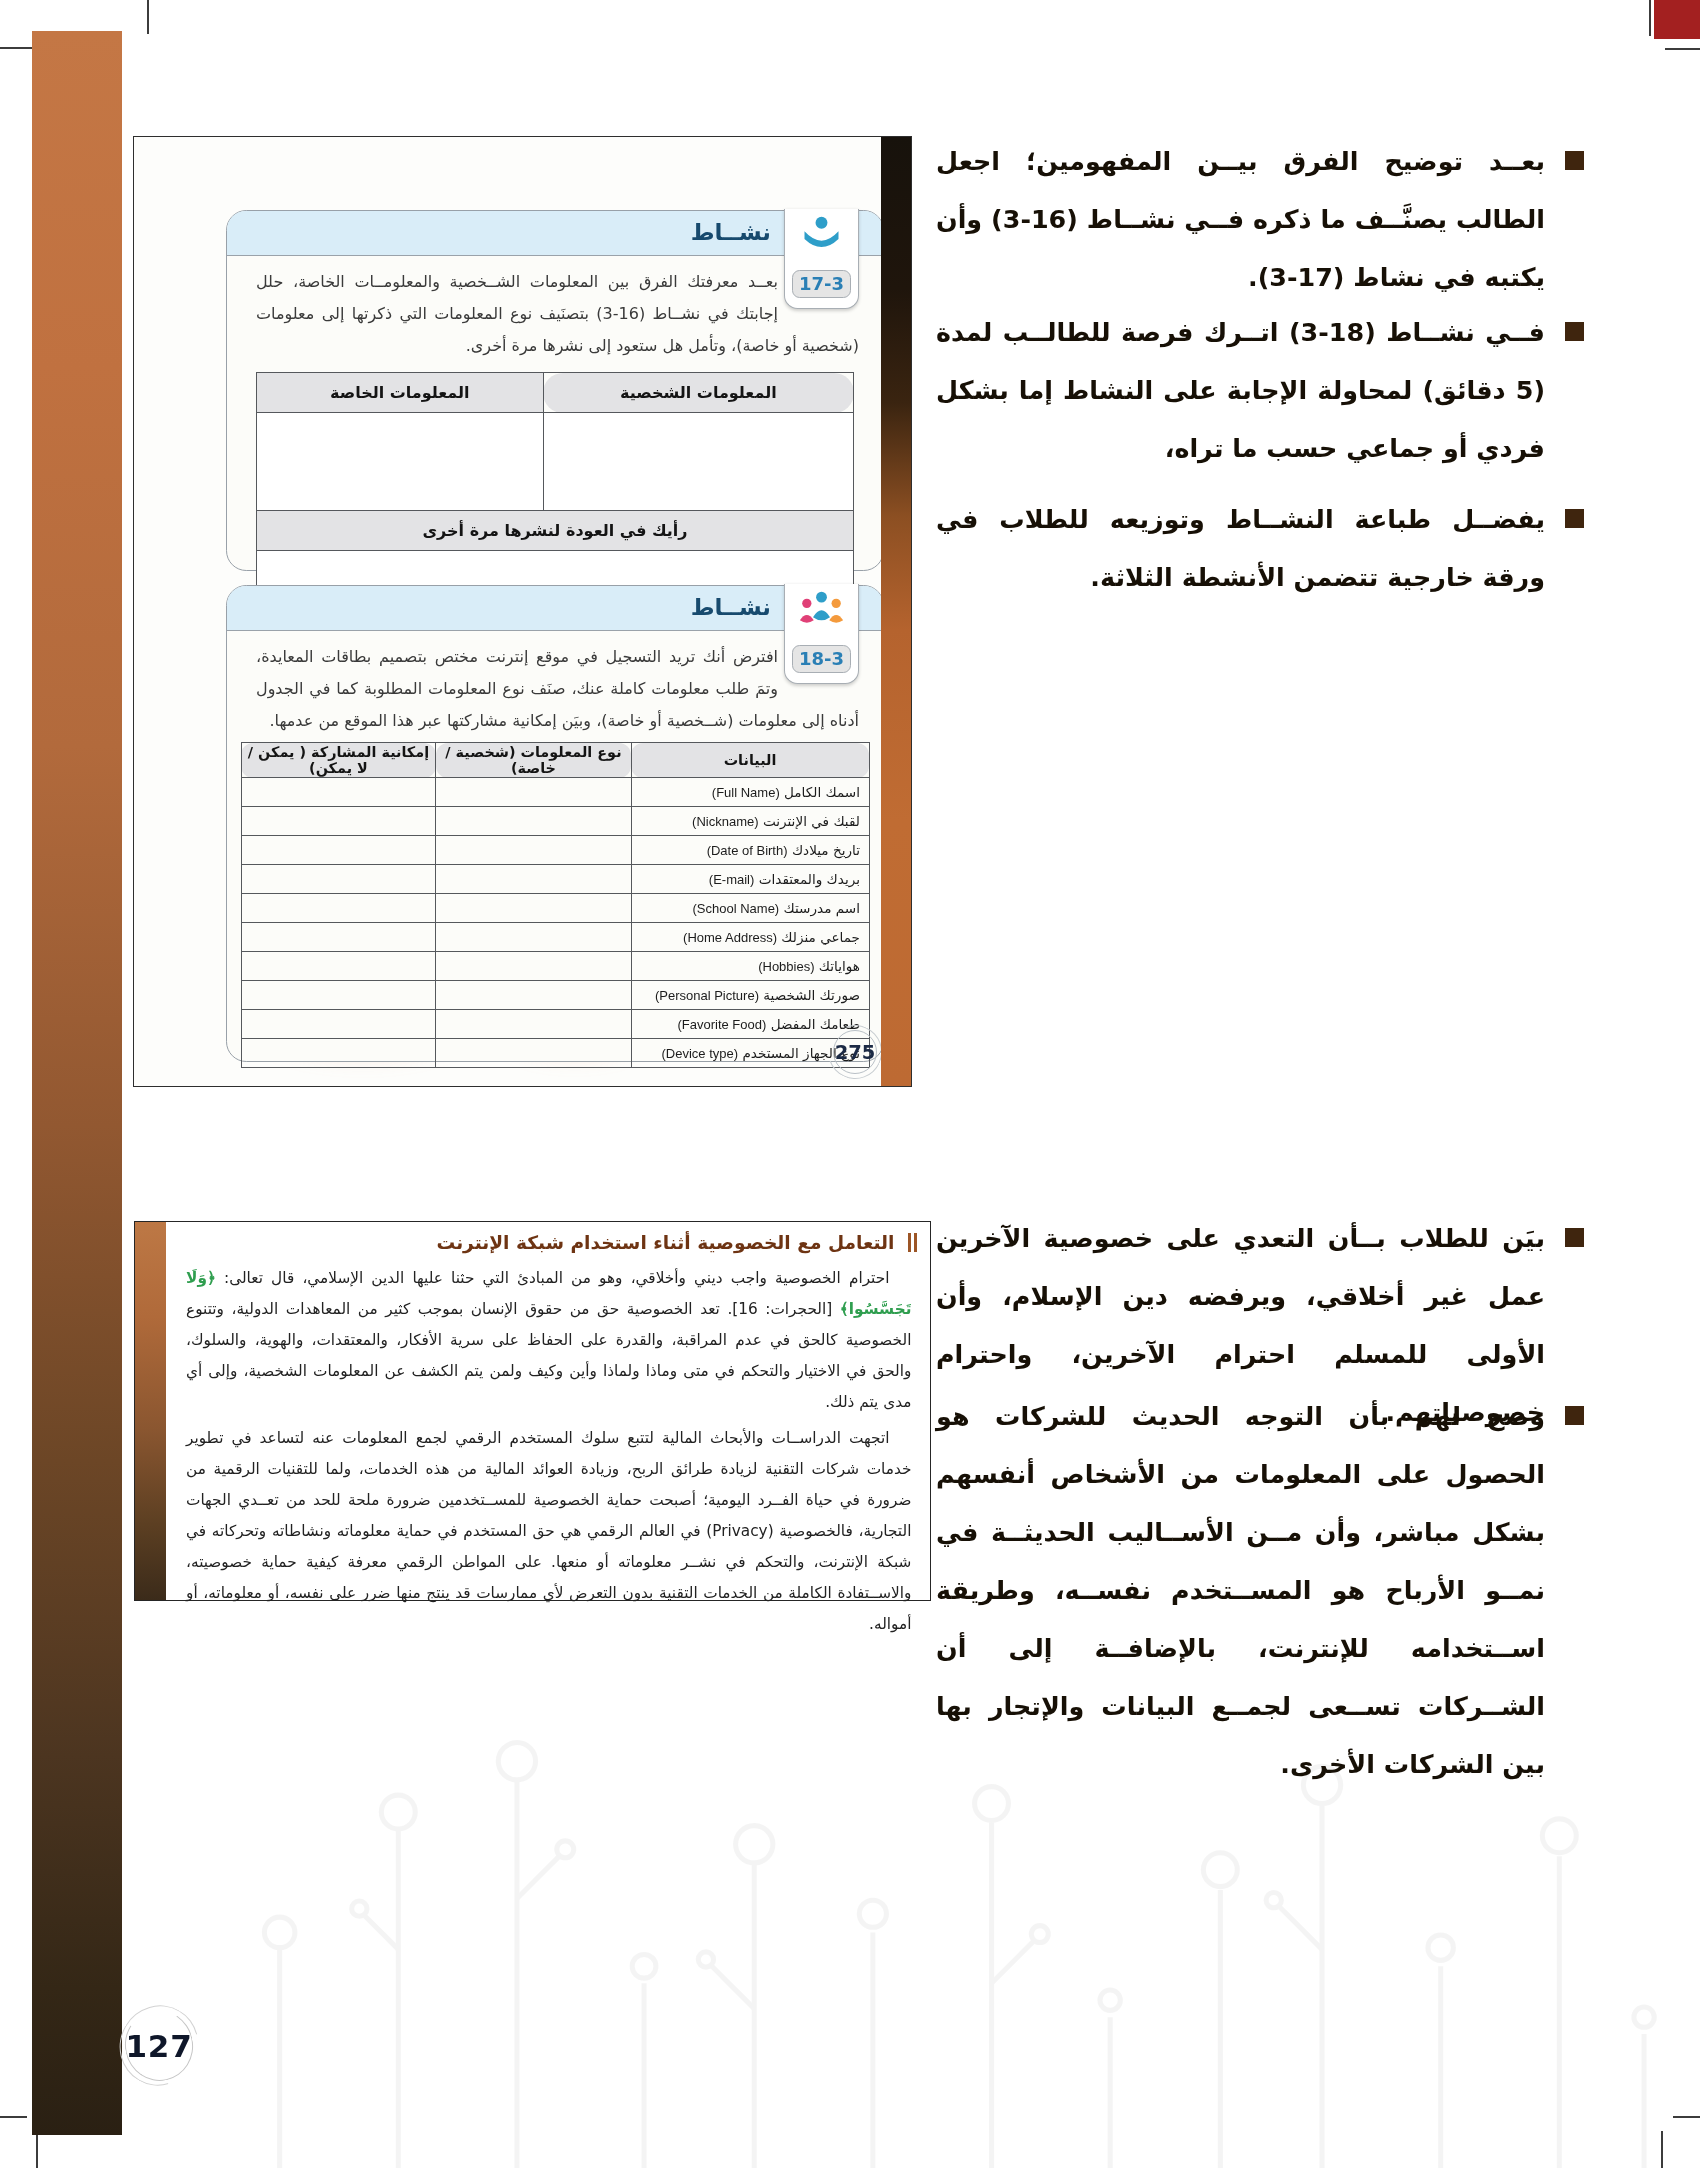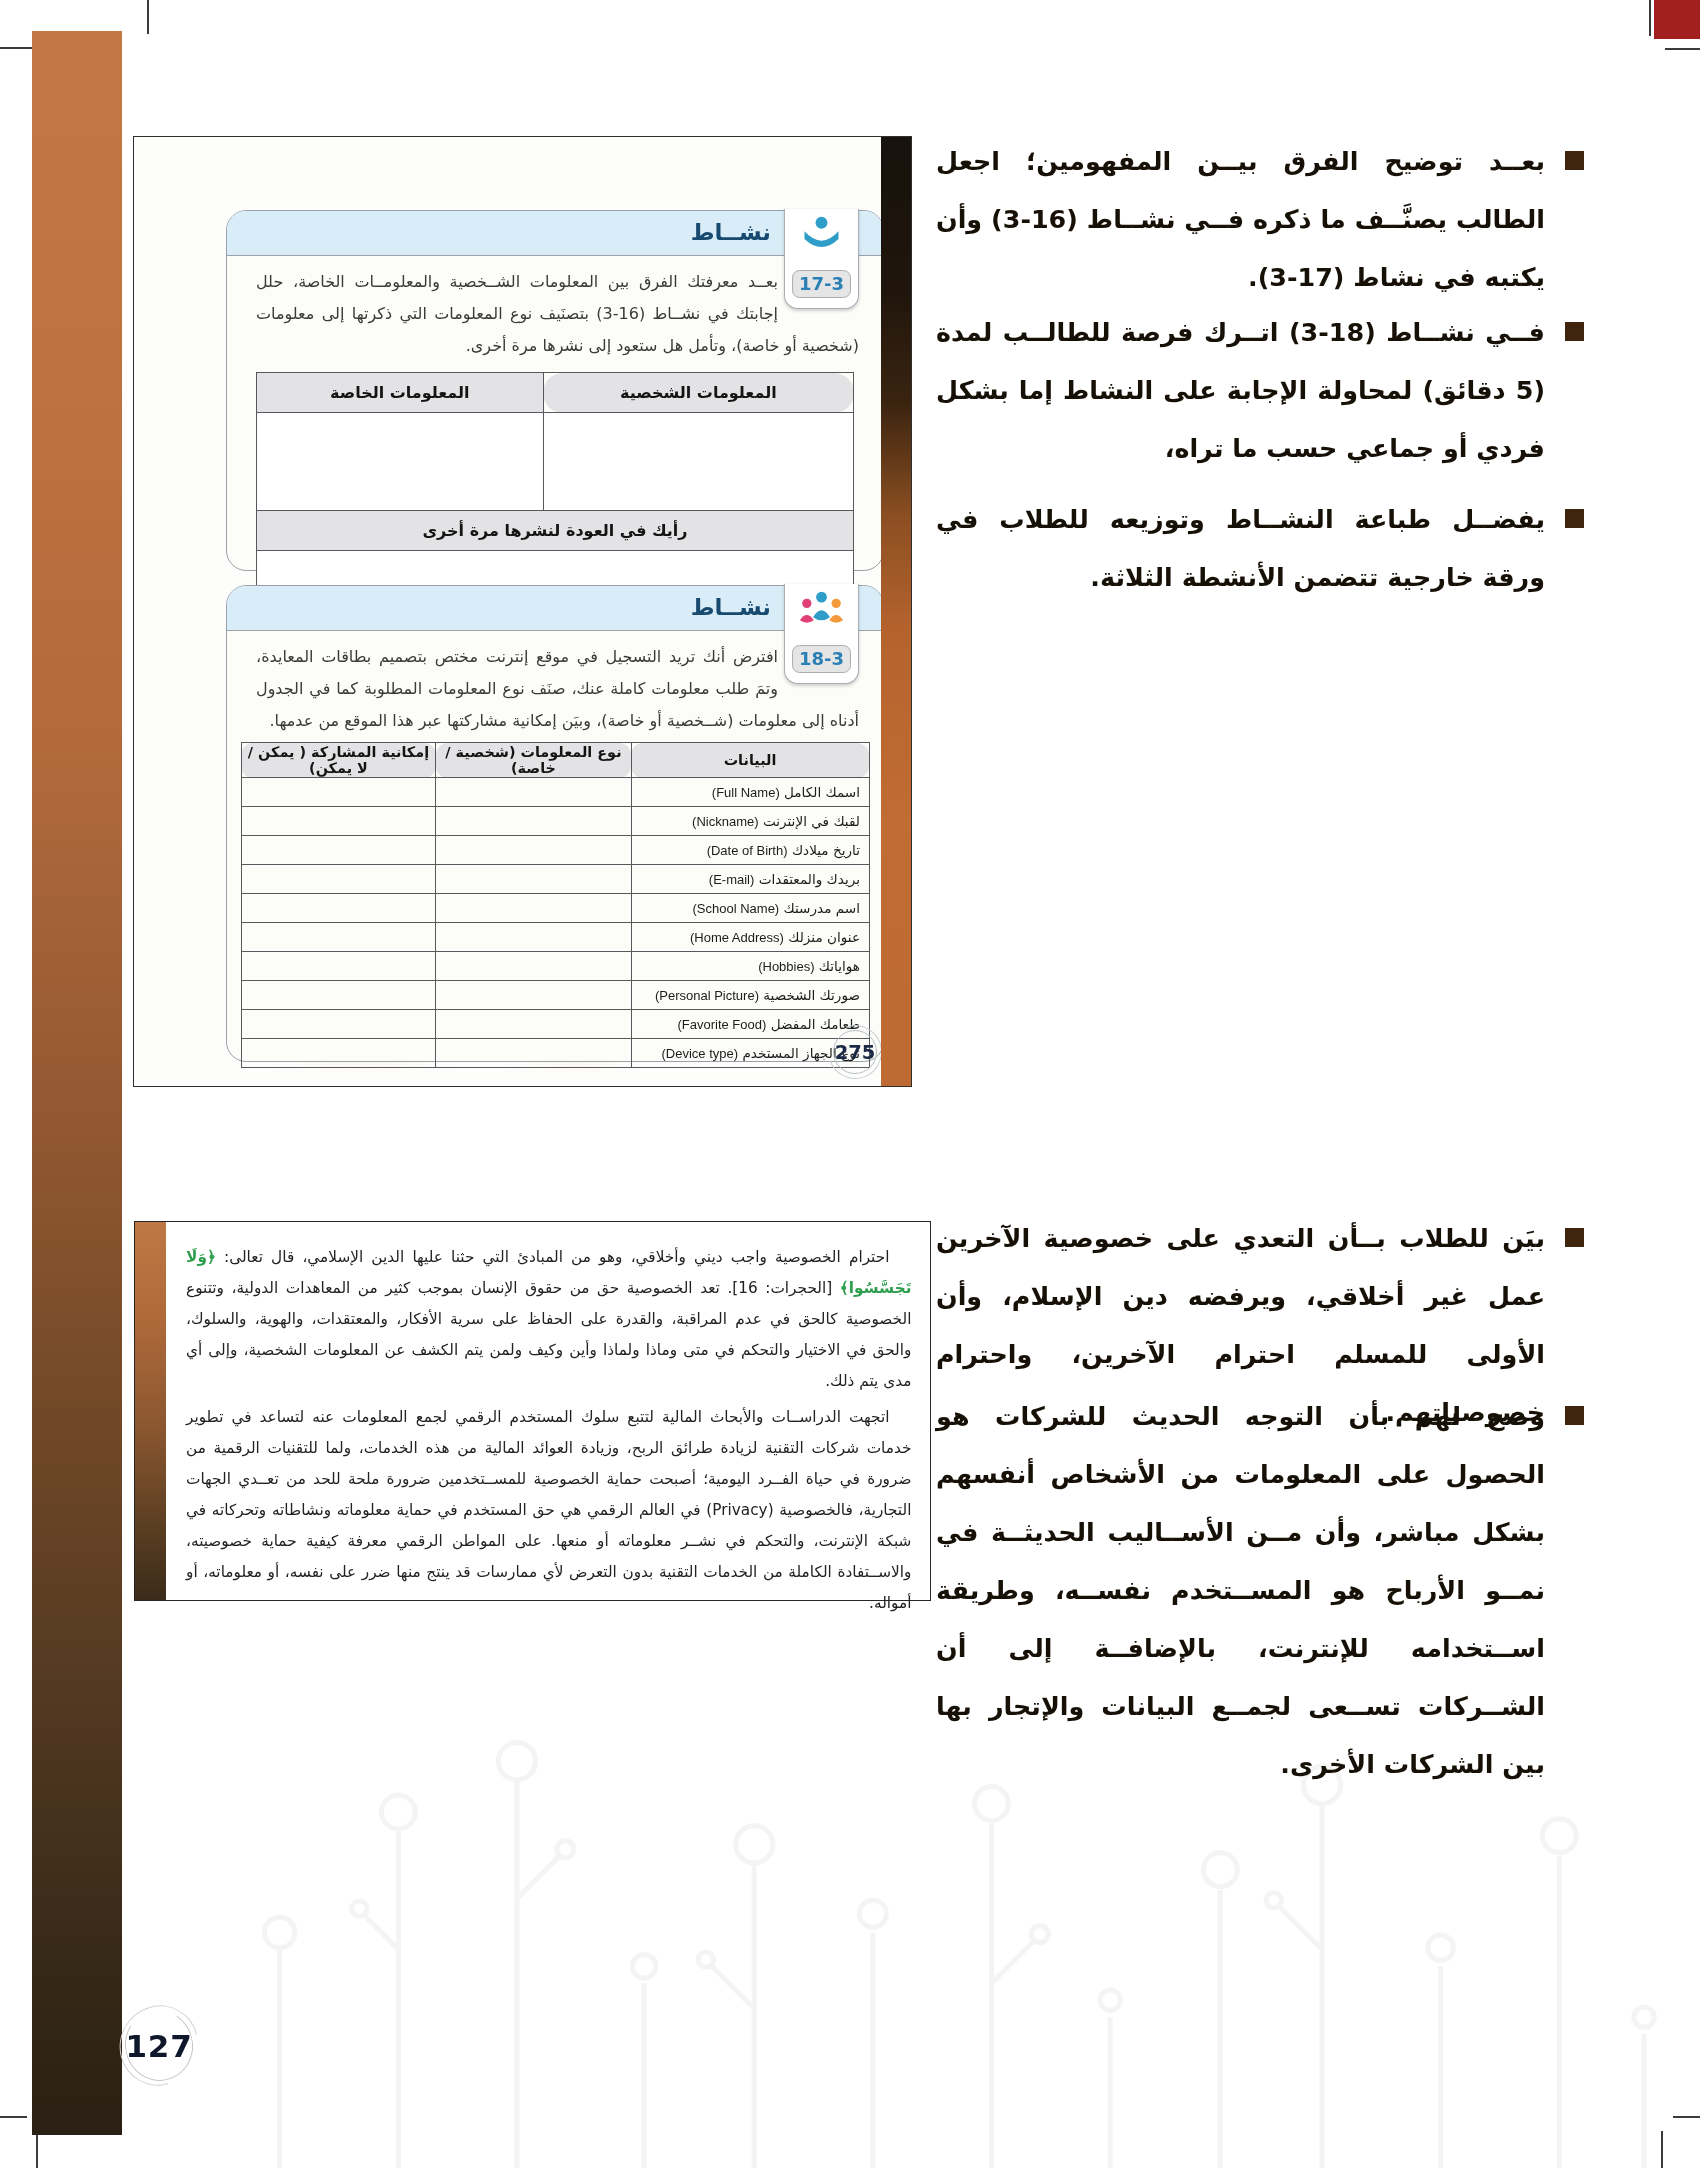--- a/index.html
+++ b/index.html
@@ -214,21 +214,21 @@
               <td class="lbl"><span>بريدك والمعتقدات</span> <span class="en">(E-mail)</span></td>
               <td class="c2"></td>
               <td class="c3"></td>
             </tr>
         <tr>
               <td class="lbl"><span>اسم مدرستك</span> <span class="en">(School Name)</span></td>
               <td class="c2"></td>
               <td class="c3"></td>
             </tr>
         <tr>
-              <td class="lbl"><span>عنوان منزلك</span> <span class="en">(Home Address)</span></td>
+              <td class="lbl"><span>جماعي منزلك</span> <span class="en">(Home Address)</span></td>
               <td class="c2"></td>
               <td class="c3"></td>
             </tr>
         <tr>
               <td class="lbl"><span>هواياتك</span> <span class="en">(Hobbies)</span></td>
               <td class="c2"></td>
               <td class="c3"></td>
             </tr>
         <tr>
               <td class="lbl"><span>صورتك الشخصية</span> <span class="en">(Personal Picture)</span></td>
@@ -249,20 +249,24 @@
         </table>
     </div>
 
     <div class="pnum198">275</div>
     <div class="page-edge-bar"></div>
   </div>
 
   <div class="privacy">
     <div class="pv-strip"></div>
     <div class="pv-content">
+      <div class="pv-title">
+        <span class="title-marker"></span>
+        <span>التعامل مع الخصوصية أثناء استخدام شبكة الإنترنت</span>
+      </div>
       <p class="pv-p"><span>احترام الخصوصية واجب ديني وأخلاقي، وهو من المبادئ التي حثنا عليها الدين الإسلامي، قال تعالى: </span><span class="verse">﴿وَلَا تَجَسَّسُوا﴾</span><span> [الحجرات: 16]. تعد الخصوصية حق من حقوق الإنسان بموجب كثير من المعاهدات الدولية، وتتنوع الخصوصية كالحق في عدم المراقبة، والقدرة على الحفاظ على سرية الأفكار، والمعتقدات، والهوية، والسلوك، والحق في الاختيار والتحكم في متى وماذا ولماذا وأين وكيف ولمن يتم الكشف عن المعلومات الشخصية، وإلى أي مدى يتم ذلك.</span></p>
       <p class="pv-p pv-p2">اتجهت الدراســات والأبحاث المالية لتتبع سلوك المستخدم الرقمي لجمع المعلومات عنه لتساعد في تطوير خدمات شركات التقنية لزيادة طرائق الربح، وزيادة العوائد المالية من هذه الخدمات، ولما للتقنيات الرقمية من ضرورة في حياة الفــرد اليومية؛ أصبحت حماية الخصوصية للمســتخدمين ضرورة ملحة للحد من تعــدي الجهات التجارية، فالخصوصية (Privacy) في العالم الرقمي هي حق المستخدم في حماية معلوماته ونشاطاته وتحركاته في شبكة الإنترنت، والتحكم في نشــر معلوماته أو منعها. على المواطن الرقمي معرفة كيفية حماية خصوصيته، والاســتفادة الكاملة من الخدمات التقنية بدون التعرض لأي ممارسات قد ينتج منها ضرر على نفسه، أو معلوماته، أو أمواله.</p>
     </div>
   </div>
 
   <div class="note n1">
     <span class="bullet"></span>
     <p>بعــد توضيح الفرق بيــن المفهومين؛ اجعل الطالب يصنَّــف ما ذكره فــي نشــاط (16-3) وأن يكتبه في نشاط (17-3).</p>
   </div>
   <div class="note n2">

